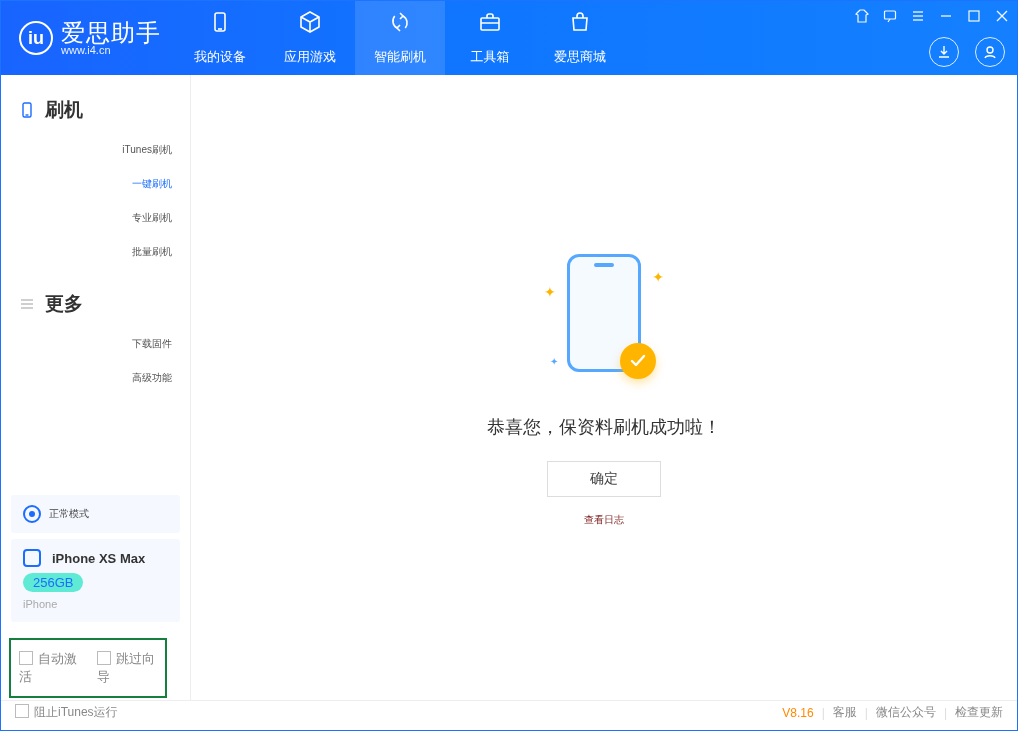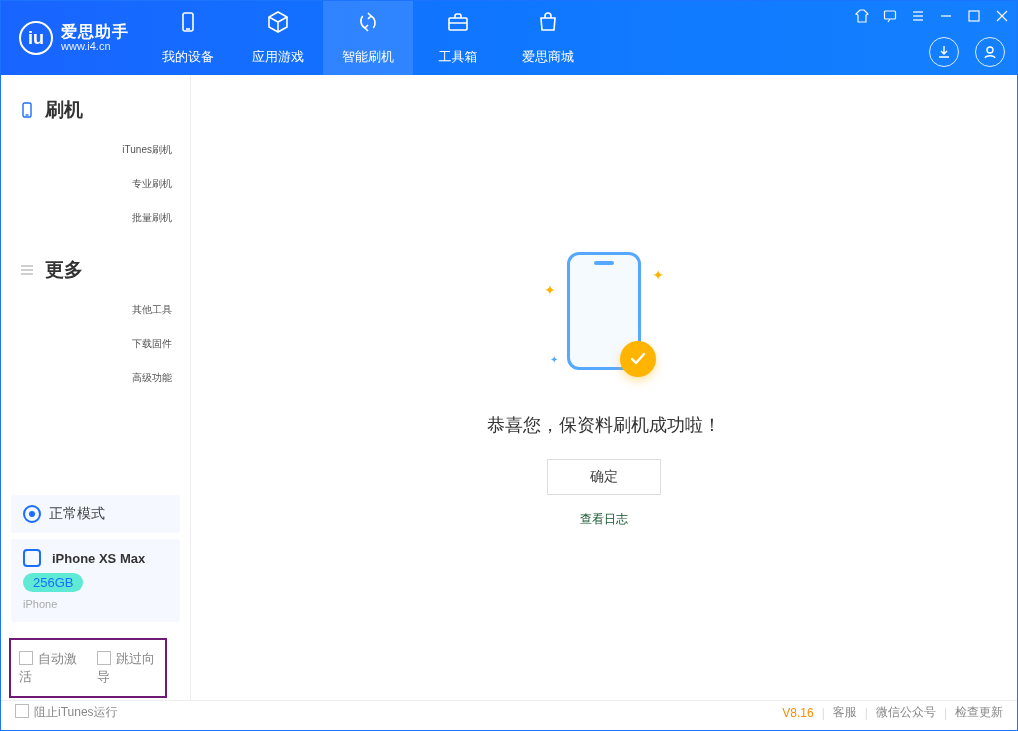--- a/index.html
+++ b/index.html
@@ -17,21 +17,21 @@
 .brand {
   display: flex; align-items: center; gap: 8px;
   padding: 0 14px 0 18px;
 }
 .brand-icon {
   width: 34px; height: 34px; border: 2px solid #fff; border-radius: 50%;
   display: flex; align-items: center; justify-content: center;
   font-weight: bold; font-size: 18px; font-family: Arial;
 }
 .brand-text { display: flex; flex-direction: column; line-height: 1.05; }
-.brand-title { font-size: 16px; font-weight: 700; letter-spacing: 1px; }
+.brand-title { font-size: 24px; font-weight: 400; letter-spacing: 1px; }
 .brand-sub { font-size: 11px; opacity: .9; }
 .nav { display: flex; align-items: flex-end; }
 .nav-item {
   width: 90px; height: 74px;
   display: flex; flex-direction: column; align-items: center; justify-content: center;
   gap: 14px; font-size: 13px; cursor: pointer;
 }
 .nav-item.active { background: rgba(255,255,255,0.13); }
 .nav-icon { width: 24px; height: 24px; display:flex; align-items:center; justify-content:center; }
 .nav-icon svg { width: 24px; height: 24px; }
@@ -44,31 +44,31 @@
 .hdr-circ svg{width:16px;height:16px;}
 
 
 .body { display: flex; height: 625px; }
 .sidebar { width: 190px; border-right: 1px solid #eee; display:flex; flex-direction:column; }
 .side-scroll { flex: 1; overflow: hidden; padding-top: 12px; }
 .side-group-hdr { display: flex; align-items: center; gap: 10px; padding: 10px 18px; font-size: 19px; color:#333; font-weight:600;}
 .side-group-hdr svg{width:16px;height:16px;}
 .side-item { padding: 10px 18px 10px 52px; font-size: 10px; color:#555; cursor:pointer;text-align:right;}
 .side-item.active { color:#1b6dff; }
-.side-status { background:#f5f8ff; margin: 6px 10px 6px 10px; padding:10px 12px; border-radius:3px; display:flex;align-items:center;gap:8px;font-size:14px;color:#444;}
+.side-status { background:#f5f8ff; margin: 6px 10px 6px 10px; padding:10px 12px; border-radius:3px; display:flex;align-items:center;gap:8px;font-size:10px;color:#444;}
 .side-status .dot{width:18px;height:18px;border:2px solid #1b6dff;border-radius:50%;display:flex;align-items:center;justify-content:center;}
 .side-status .dot::after{content:"";width:6px;height:6px;border-radius:50%;background:#1b6dff;}
 .side-device { background:#f5f8ff; margin: 0 10px 10px 10px; padding:10px 12px; border-radius:3px;}
 .side-device .dev-row{display:flex;align-items:center;gap:11px;}
 .side-device .dev-ico{width:18px;height:18px;border:2px solid #1b6dff;border-radius:4px;display:flex;align-items:center;justify-content:center;}
 .side-device .dev-name{font-size:13px;font-weight:600;color:#333;}
 .side-device .dev-cap{display:inline-block;margin:6px 0 2px 0;font-size:13px;color:#1b6dff;background:#5eead4;border-radius:10px;padding:2px 10px;}
 .side-device .dev-type{font-size:11px;color:#aaa;}
 .side-opts {
-  border: 2px solid #701a75; margin: 6px 23px 2px 8px; padding: 10px 8px;
+  border: 2px solid #15803d; margin: 6px 23px 2px 8px; padding: 10px 8px;
   display:flex; gap:18px; align-items:center; font-size:13px; color:#888;
 }
 .chk { width:14px;height:14px;border:1px solid #bbb;display:inline-block;margin-right:5px;vertical-align:-2px;}
 
 
 .main { flex:1; display:flex; flex-direction:column; }
 .main-content { flex:1; display:flex; align-items:center; justify-content:center; }
 .success { display:flex; flex-direction:column; align-items:center; }
 .phone-illus { position:relative; width:140px; height:140px; margin-bottom:16px;}
 .phone-body { position:absolute; left:50%; top:5px; transform:translateX(-50%);
@@ -76,21 +76,21 @@
 .phone-body::before{content:"";position:absolute;top:6px;left:50%;transform:translateX(-50%);width:20px;height:4px;background:#56a8ff;border-radius:2px;}
 .check-badge{position:absolute;right:18px;bottom:10px;width:36px;height:36px;background:#ffb400;border-radius:50%;
   display:flex;align-items:center;justify-content:center;box-shadow:0 4px 10px rgba(255,180,0,.35);}
 .check-badge svg{width:18px;height:18px;}
 .star{position:absolute;font-size:14px;color:#ffb400;}
 .star.s1{left:10px;top:35px;}
 .star.s2{right:10px;top:20px;}
 .star.s3{left:16px;bottom:22px;color:#56a8ff;font-size:10px;}
 .success-title{font-size:18px;color:#333;margin:10px 0 22px;}
 .ok-btn{border:1px solid #ddd;background:#fff;padding:8px 42px;font-size:14px;color:#444;cursor:pointer;margin-bottom:16px;}
-.log-link{font-size:12px;color:#14532d;cursor:pointer;}
+.log-link{font-size:10px;color:#7f1d1d;cursor:pointer;}
 
 
 .footer{height:24px;border-top:1px solid #eee;display:flex;align-items:center;padding:0 14px;font-size:12px;color:#888;}
 .footer .left{display:flex;align-items:center;gap:6px;}
 .footer .right{margin-left:auto;display:flex;align-items:center;gap:8px;}
 .footer .ver{color:#ff8a00;}
 .footer .sep{color:#ddd;}
 .footer .lnk{cursor:pointer;}
 </style>
 </head>
@@ -210,32 +210,32 @@
     <div class="side-scroll">
 
       <div class="side-group-hdr">
         <svg viewBox="0 0 16 16" fill="none" stroke="#1b6dff" stroke-width="1.4">
             <rect x="4" y="1" width="8" height="14" rx="1.5"></rect>
             <line x1="6.5" y1="13" x2="9.5" y2="13"></line>
           </svg>
         <span>刷机</span>
       </div>
       <div class="side-item">iTunes刷机</div>
+      <div class="side-item active">一键刷机</div>
       <div class="side-item">专业刷机</div>
       <div class="side-item">批量刷机</div>
 
       <div class="side-group-hdr" style="margin-top:12px;">
         <svg viewBox="0 0 16 16" stroke="#bbb" stroke-width="1.4">
             <line x1="2" y1="4" x2="14" y2="4"></line>
             <line x1="2" y1="8" x2="14" y2="8"></line>
             <line x1="2" y1="12" x2="14" y2="12"></line>
           </svg>
         <span>更多</span>
       </div>
-      <div class="side-item">其他工具</div>
       <div class="side-item">下载固件</div>
       <div class="side-item">高级功能</div>
     </div>
 
     <div class="side-status">
       <span class="dot"></span>
       <span>正常模式</span>
     </div>
 
     <div class="side-device">

